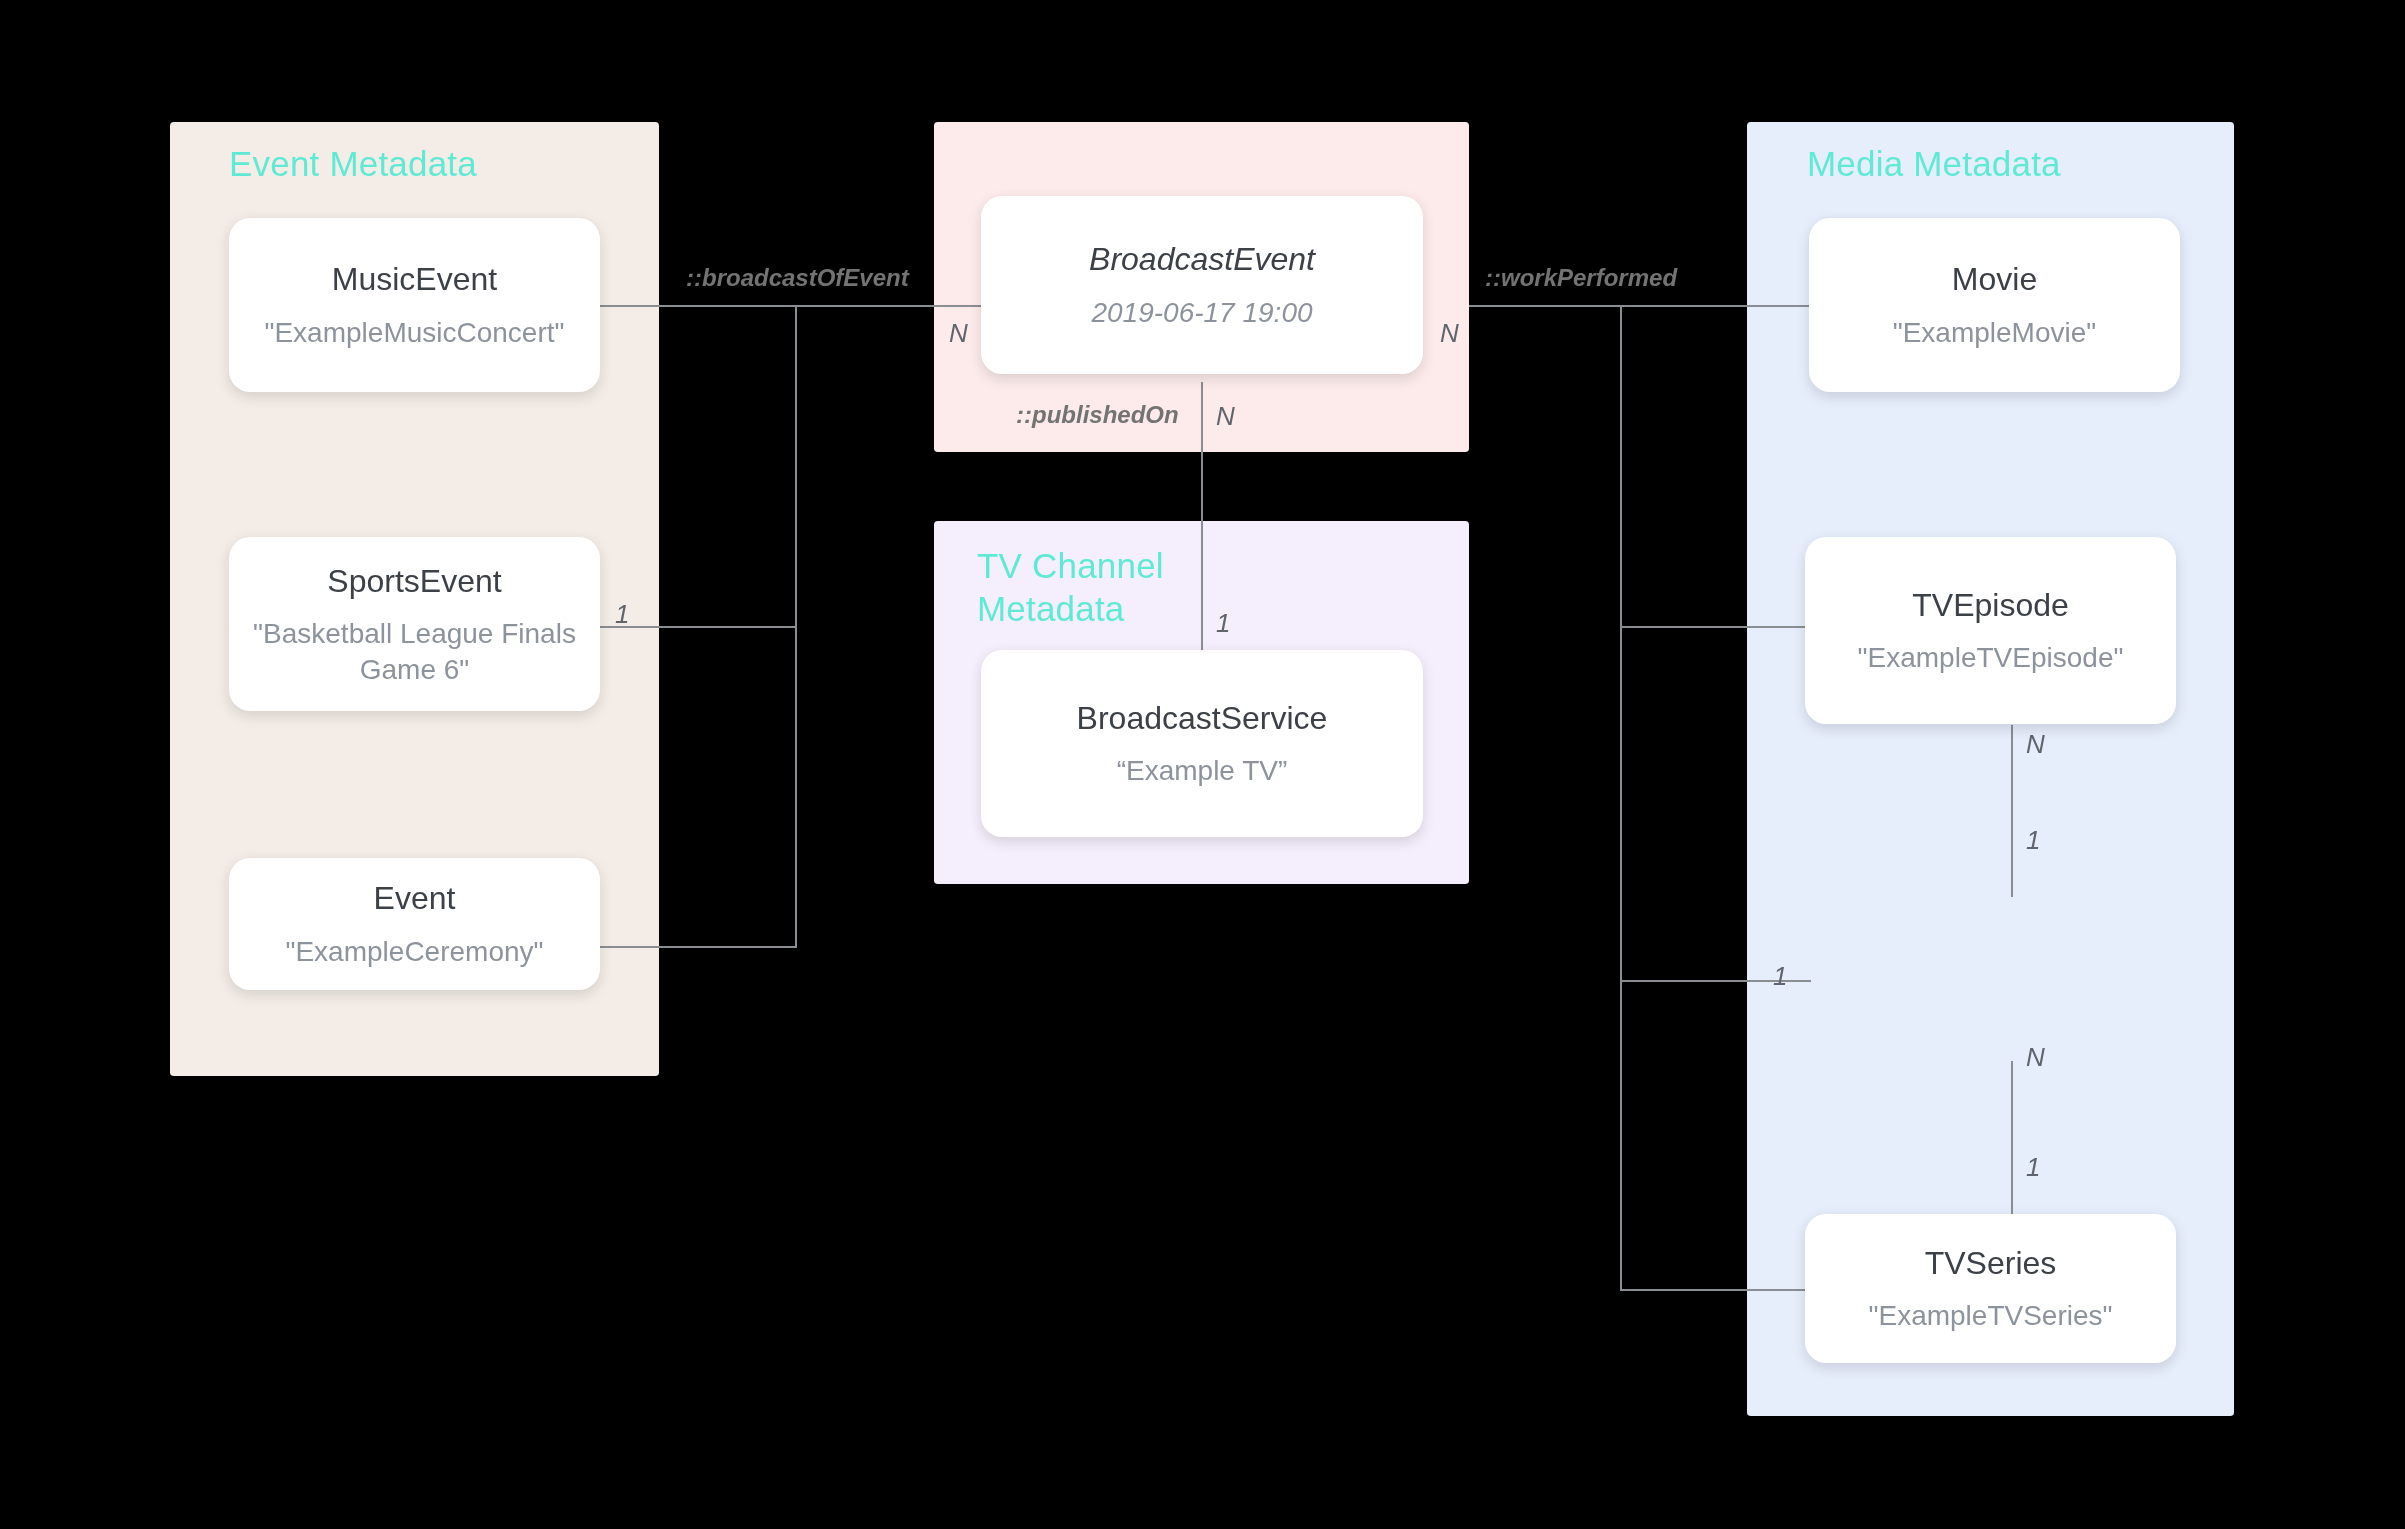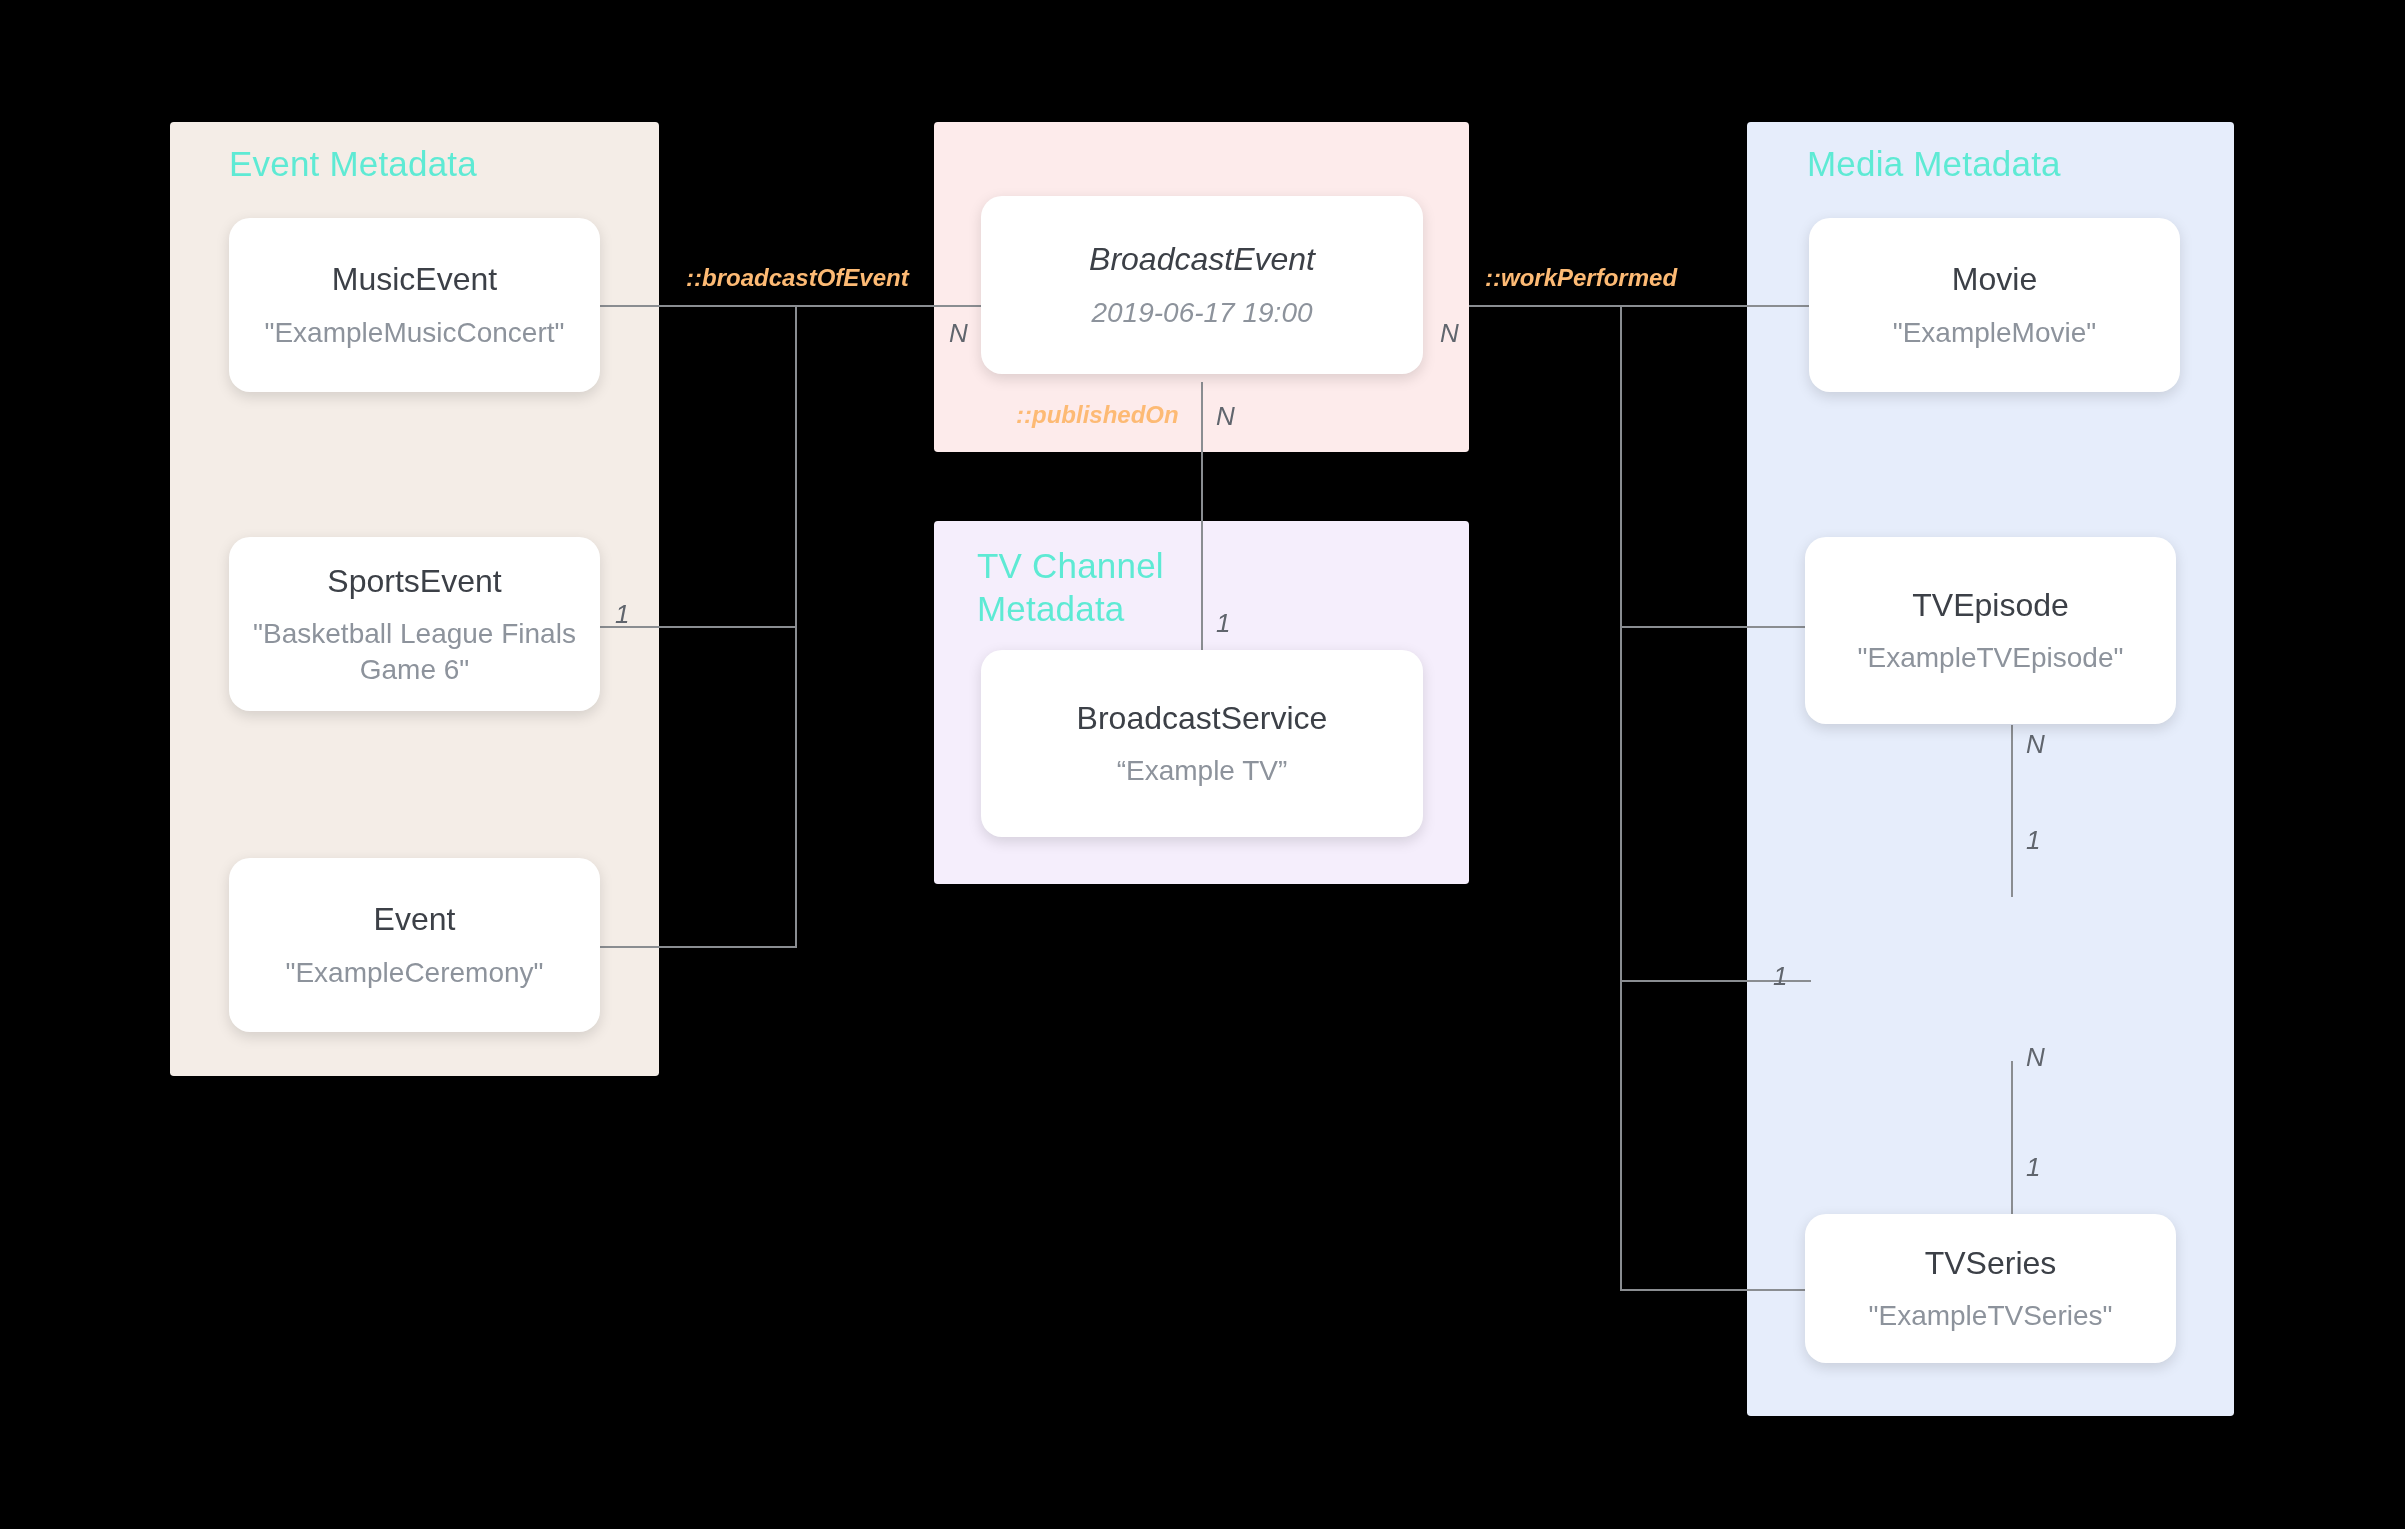--- a/index.html
+++ b/index.html
@@ -14,21 +14,21 @@
         box-shadow:0 4.8px 13.4px rgba(0,0,0,.13);
         display:flex;flex-direction:column;align-items:center;justify-content:center;
         text-align:center;padding:9.6px 17px;box-sizing:border-box;}
   .node .nm{font-size:32px;color:#3c4047;line-height:1.25;}
   .node .val{font-size:28px;color:#8d939c;line-height:1.28;margin-top:15.3px;}
 
   .ln{position:absolute;background:#8a8d91;}
   .lnh{height:1.9px;}
   .lnv{width:1.9px;}
 
-  .elabel{position:absolute;font-size:24px;color:#fdba74;font-style:italic;
+  .elabel{position:absolute;font-size:24px;color:#737373;font-style:italic;
           font-weight:700;white-space:nowrap;}
   .card{position:absolute;font-size:26px;color:#60656d;font-style:italic;
         white-space:nowrap;}
 </style>
 </head>
 <body>
 
 <div id="stage">
 
   <div class="panel" style="left:170px;top:122px;width:489px;height:954px;background:#f4ede7;"></div>
@@ -96,21 +96,21 @@
   <div class="node" style="left:229px;top:218px;width:371px;height:174px;">
     <div class="nm">MusicEvent</div>
     <div class="val">"ExampleMusicConcert"</div>
   </div>
 
   <div class="node" style="left:229px;top:537px;width:371px;height:174px;">
     <div class="nm">SportsEvent</div>
     <div class="val">"Basketball League Finals Game 6"</div>
   </div>
 
-  <div class="node" style="left:229px;top:858px;width:371px;height:174px;text-align:right;">
+  <div class="node" style="left:229px;top:858px;width:371px;height:132px;text-align:right;">
     <div class="nm">Event</div>
     <div class="val">"ExampleCeremony"</div>
   </div>
 
   <div class="node" style="left:981px;top:196px;width:442px;height:178px;font-style:italic;">
     <div class="nm">BroadcastEvent</div>
     <div class="val">2019-06-17 19:00</div>
   </div>
 
   <div class="node" style="left:981px;top:650px;width:442px;height:187px;">

